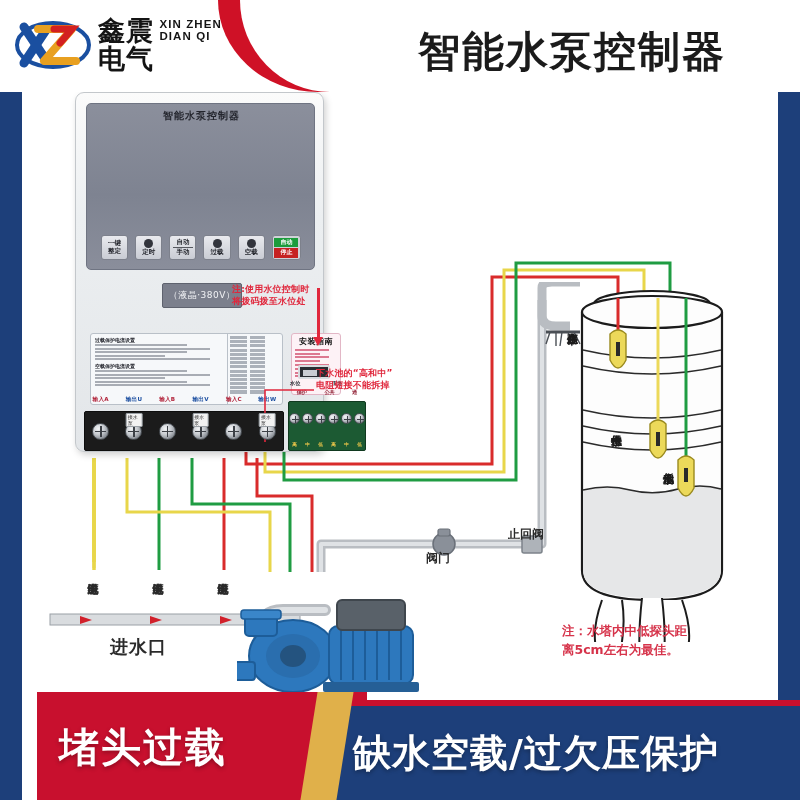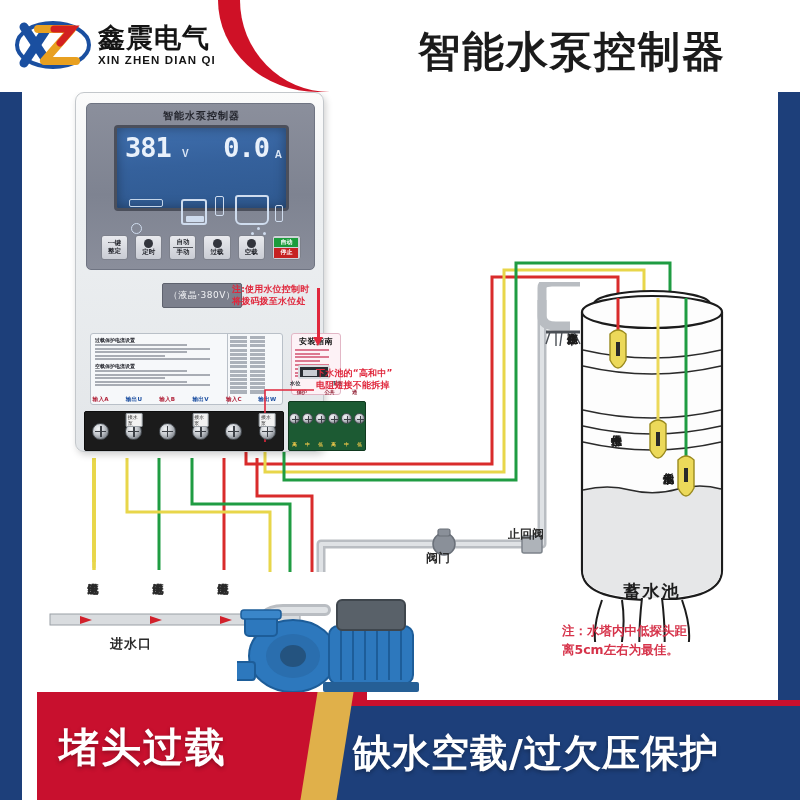--- a/index.html
+++ b/index.html
@@ -28,21 +28,21 @@
     background:#cf1126;
     border-bottom-left-radius: 100px 92px;
   }
   .hdr-red-in {
     position:absolute; left:240px; top:0; width:560px; height:92px;
     background:#fff;
     border-bottom-left-radius: 90px 92px;
   }
   .logo-wrap { position:absolute; left:14px; top:14px; width:210px; height:62px; display:flex; align-items:center; gap:6px;}
   .logo-mark { width:78px; height:56px; flex:none; }
-  .logo-txt { display:flex; flex-direction:column; justify-content:center; }
+  .logo-txt { display:flex; flex-direction:row; justify-content:center; }
   .logo-cn {
     font-family:"DejaVu Sans", sans-serif;
     font-size:27px; font-weight:bold; color:#141414; letter-spacing:1px; line-height:1.05;
   }
   .logo-en {
     font-size:11.5px; font-weight:bold; color:#141414; letter-spacing:1.1px; margin-top:1px;
   }
   .hdr-badge {
     position:absolute; left:246px; top:20px; width:160px; height:50px;
     display:flex; align-items:center; justify-content:center;
@@ -302,41 +302,20 @@
         <polygon points="58,524 70,528 58,532"></polygon>
         <polygon points="128,524 140,528 128,532"></polygon>
         <polygon points="198,524 210,528 198,532"></polygon>
       </g>
     </svg>
 
     <div class="ctrl">
       <div class="ctrl-face">
         <div class="ctrl-name">智能水泵控制器</div>
 
-        <div class="lcd">
-          <div class="lcd-v">381</div>
-          <div class="lcd-vu">V</div>
-          <div class="lcd-a">0.0</div>
-          <div class="lcd-au">A</div>
-
-          <div class="lcd-icons">
-            <div class="lcd-tag"></div>
-            <div class="lcd-truck"></div>
-            <div class="lcd-bat"></div>
-            <div class="lcd-grid"></div>
-            <div class="lcd-bat2"></div>
-            <div class="lcd-dot"></div>
-            <div class="lcd-spark">
-              <i style="left:6px;top:0"></i>
-                <i style="left:0;top:5px"></i>
-              <i style="left:12px;top:5px"></i>
-                <i style="left:6px;top:9px"></i>
-            </div>
-          </div>
-        </div>
 
         <div class="btn-row">
           <div class="kbtn">
             <span>一键</span>
             <span>整定</span>
           </div>
           <div class="kbtn">
             <span class="ic"></span>
             <span>定时</span>
           </div>
@@ -492,21 +471,21 @@
       <path d="M243 350 L243 298 L292 298" stroke="#e0273c" stroke-width="1.6" fill="none"></path>
     </svg>
     <div class="anno" style="left:294px; top:276px; width:150px;">
       <div>下水池的“高和中”</div>
       <div>电阻短接不能拆掉</div>
     </div>
 
     <div class="label-cn label-vert" style="left:64px; top:482px;">电源进线</div>
     <div class="label-cn label-vert" style="left:129px; top:482px;">电源进线</div>
     <div class="label-cn label-vert" style="left:194px; top:482px;">电源进线</div>
-    <div class="label-cn" style="left:88px; top:545px; font-size:13px; letter-spacing:1px;">进水口</div>
+    <div class="label-cn" style="left:88px; top:545px; font-size:18px; letter-spacing:1px;">进水口</div>
 
     <svg width="200" height="140" style="position:absolute;left:215px;top:472px;">
 
       <path d="M22 108 L22 70 Q22 46 46 46 L88 46" stroke="#b9bdc2" stroke-width="12" fill="none" stroke-linecap="round"></path>
       <path d="M22 108 L22 70 Q22 46 46 46 L88 46" stroke="#dfe2e5" stroke-width="6" fill="none" stroke-linecap="round"></path>
 
       <ellipse cx="56" cy="92" rx="44" ry="36" fill="#2d78bd"></ellipse>
       <ellipse cx="56" cy="92" rx="44" ry="36" fill="none" stroke="#1d5d99" stroke-width="2"></ellipse>
       <ellipse cx="56" cy="92" rx="27" ry="22" fill="#2a6eae"></ellipse>
       <ellipse cx="56" cy="92" rx="13" ry="11" fill="#24537f"></ellipse>
@@ -586,22 +565,20 @@
         <path d="M156 16 L156 178" stroke="#1f9c42" stroke-width="3" fill="none"></path>
         <path d="M148 178 Q156 170 164 178 L164 206 Q156 222 148 206 Z" fill="#ecd95a" stroke="#9a8a1f" stroke-width="1.4"></path>
         <rect x="154" y="186" width="4" height="14" fill="#2a2a2a"></rect>
       </g>
     </svg>
 
     <div class="tank-lbl" style="left:544px; top:232px;">高水位停止</div>
     <div class="tank-lbl" style="left:588px; top:334px;">中水位保持</div>
     <div class="tank-lbl" style="left:640px; top:372px;">低水位启动</div>
 
-    <div style="position:absolute; left:560px; top:488px; width:140px; text-align:center;
-                font-family:'DejaVu Sans',sans-serif; font-size:17px; font-weight:bold; color:#1c1c1c; letter-spacing:2px;">蓄水池</div>
 
     <div class="note-bottom" style="left:540px; top:530px; width:210px;">
       <div>注：水塔内中低探头距</div>
       <div>离5cm左右为最佳。</div>
     </div>
 
   </div>
 
   <div class="banner">
     <div class="ban-red"></div>

